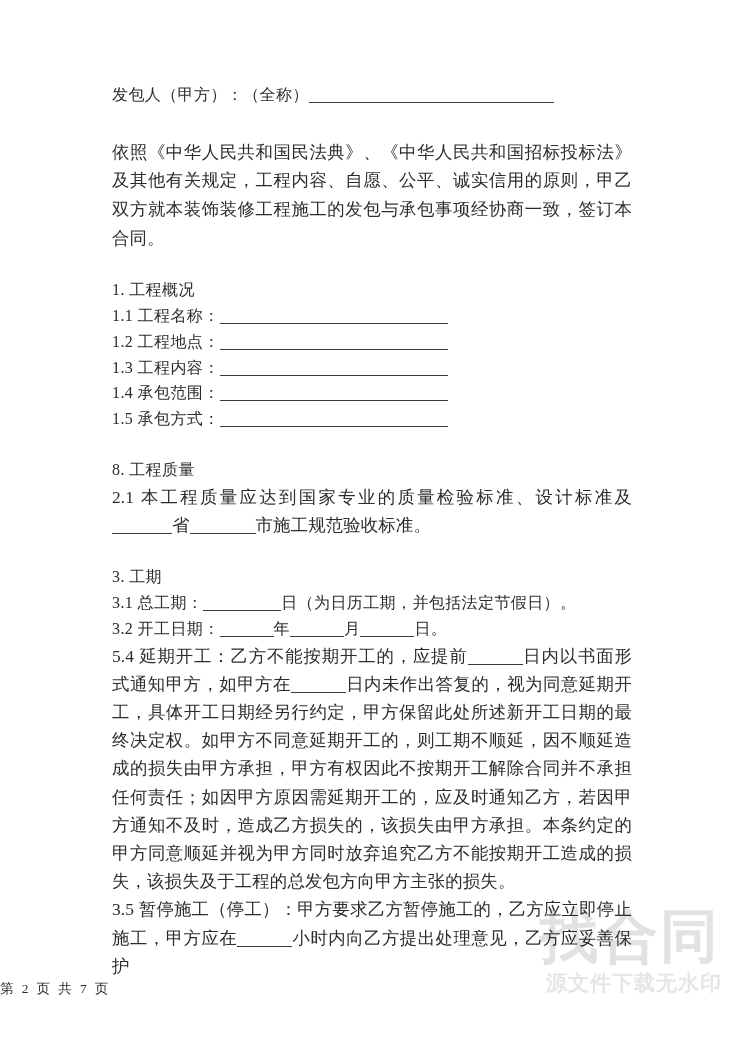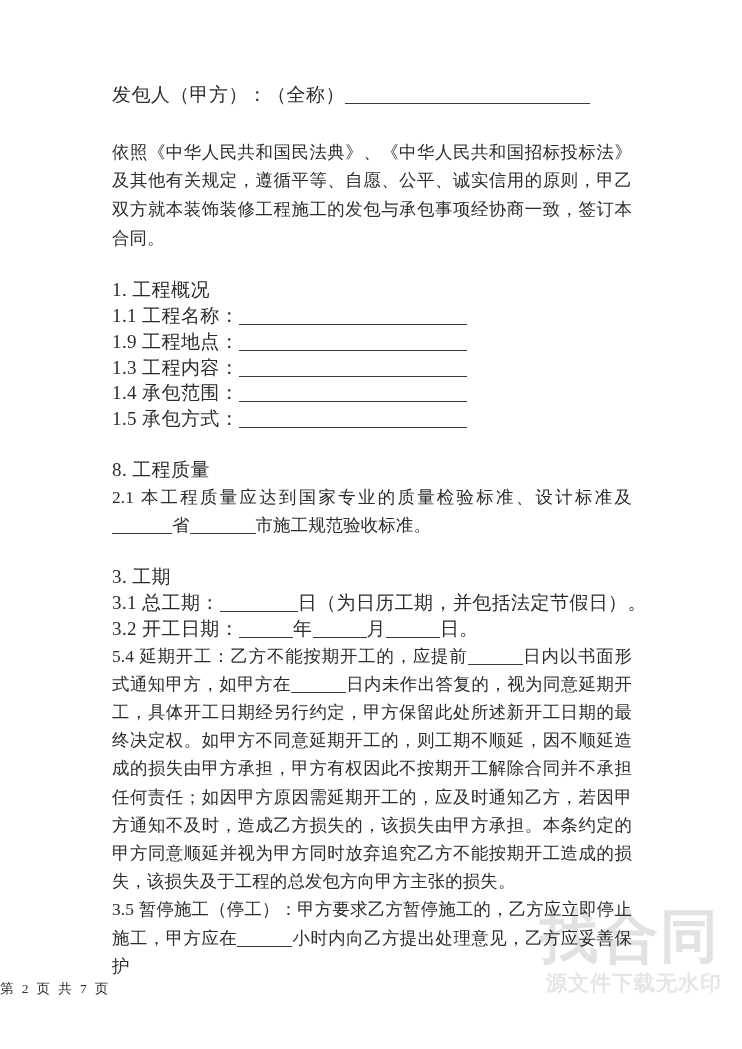--- a/index.html
+++ b/index.html
@@ -61,21 +61,21 @@
   .content {
     position: absolute;
     left: 112px;
     top: 82px;
     width: 520px;
     z-index: 2;
   }
 
   .line {
     color: #2c2c2c;
-    font-size: 19px;
+    font-size: 16px;
     line-height: 25.8px;
     letter-spacing: 0.4px;
     white-space: nowrap;
   }
 
   .para {
     color: #2c2c2c;
     font-size: 17.4px;
     line-height: 28.6px;
     letter-spacing: 0.15px;
@@ -129,27 +129,27 @@
     <div class="wm-big">找合同</div>
     <div class="wm-small">源文件下载无水印</div>
   </div>
 
   <div class="content">
 
     <div class="line"><span>发包人（甲方）：（全称）</span><span class="blank b-name"></span></div>
 
     <div class="gap-lg"></div>
 
-    <p class="para">依照《中华人民共和国民法典》、《中华人民共和国招标投标法》及其他有关规定，遵循平等、自愿、公平、诚实信用的原则，甲乙双方就本装饰装修工程施工的发包与承包事项经协商一致，签订本合同。</p>
+    <p class="para">依照《中华人民共和国民法典》、《中华人民共和国招标投标法》及其他有关规定，工程内容、自愿、公平、诚实信用的原则，甲乙双方就本装饰装修工程施工的发包与承包事项经协商一致，签订本合同。</p>
 
     <div class="gap-md"></div>
 
     <div class="line">1. 工程概况</div>
     <div class="line"><span>1.1 工程名称：</span><span class="blank b-field"></span></div>
-    <div class="line"><span>1.9 工程地点：</span><span class="blank b-field"></span></div>
+    <div class="line"><span>1.2 工程地点：</span><span class="blank b-field"></span></div>
     <div class="line"><span>1.3 工程内容：</span><span class="blank b-field"></span></div>
     <div class="line"><span>1.4 承包范围：</span><span class="blank b-field"></span></div>
     <div class="line"><span>1.5 承包方式：</span><span class="blank b-field"></span></div>
 
     <div class="gap-md"></div>
 
     <div class="line">8. 工程质量</div>
     <p class="para para-tight"><span>2.1 本工程质量应达到国家专业的质量检验标准、设计标准及</span><span class="blank b-tail"></span><span>省</span><span class="blank b-prov"></span><span>市施工规范验收标准。</span></p>
 
     <div class="gap-md"></div>

